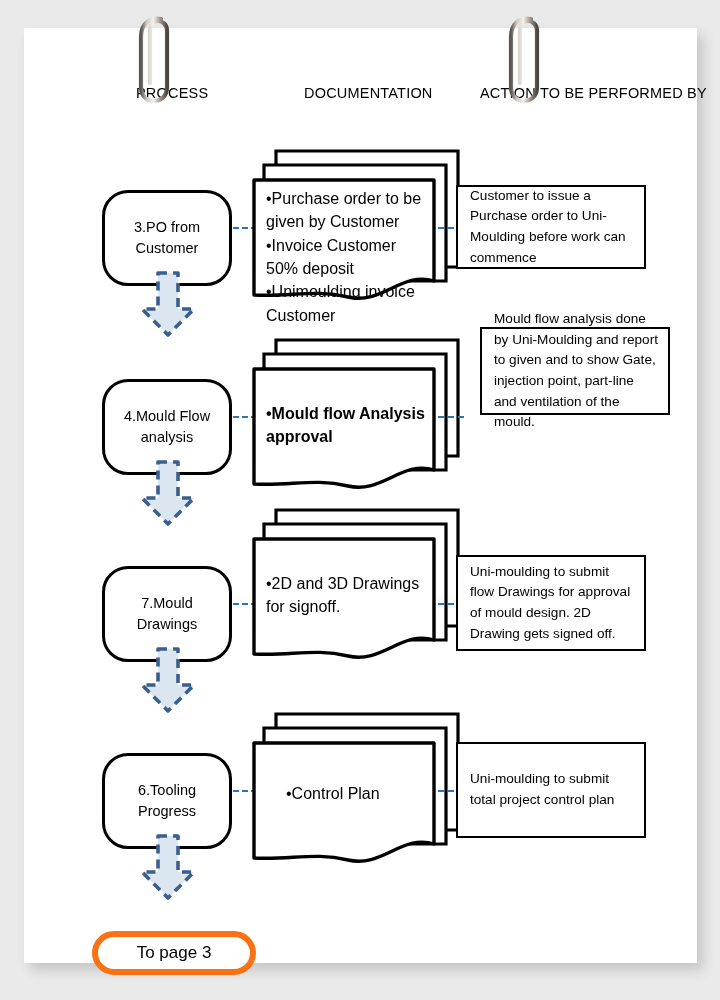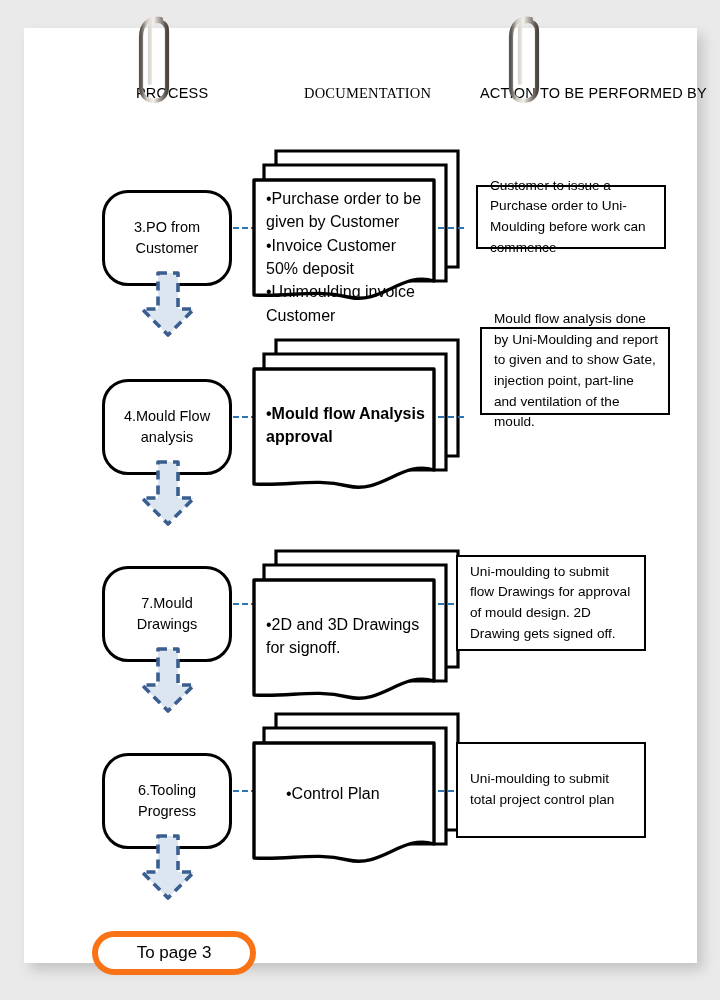--- a/index.html
+++ b/index.html
@@ -36,21 +36,21 @@
   
   .col-header {
     position: absolute;
     font-size: 14.5px;
     color: #000;
     letter-spacing: 0.2px;
     white-space: nowrap;
     font-family: "Liberation Sans", sans-serif;
   }
   #hdr-process      { left: 112px; top: 57px; }
-  #hdr-documentation{ left: 280px; top: 57px; font-family: Liberation Serif, serif; }
+  #hdr-documentation{ left: 280px; top: 57px; }
   #hdr-action       { left: 456px; top: 57px; }
 
   
   .paperclip {
     position: absolute;
     width: 54px;
     height: 100px;
     pointer-events: none;
   }
   #clip-left  { left: 128px; top: 5px; }
@@ -160,21 +160,21 @@
                  C 150 132, 130 166, 96 158
                  C 62 150, 40 158, 2 156 Z" fill="#fff" stroke="#000" stroke-width="3.4" stroke-linejoin="round"></path>
       </svg>
       <div class="doc-text" style="top:48px;">•Purchase order to be given by Customer
 •Invoice Customer 50% deposit
 •Unimoulding invoice Customer</div>
     </div>
 
     <div class="connector" style="left:414px; top:199px; width:26px;"></div>
 
-    <div class="action-box" style="left:452px; top:157px; height:64px;">Customer to issue a Purchase order to Uni-Moulding before work can commence</div>
+    <div class="action-box" style="left:432px; top:157px; height:84px;">Customer to issue a Purchase order to Uni-Moulding before work can commence</div>
 
     <div class="down-arrow" style="left:112px; top:243px;">
       <svg width="64" height="68" viewBox="0 0 64 68">
         <path d="M22 2 H42 V38 H58 L32 64 L6 38 H22 Z" fill="#dce6f1" stroke="#3a5f8f" stroke-width="3.6" stroke-dasharray="9 6" stroke-linejoin="round"></path>
       </svg>
     </div>
 
     <div class="proc-box" style="left:78px; top:351px;">4.Mould Flow
 analysis</div>
 
@@ -199,21 +199,21 @@
       <svg width="64" height="68" viewBox="0 0 64 68">
         <path d="M22 2 H42 V38 H58 L32 64 L6 38 H22 Z" fill="#dce6f1" stroke="#3a5f8f" stroke-width="3.6" stroke-dasharray="9 6" stroke-linejoin="round"></path>
       </svg>
     </div>
 
     <div class="proc-box" style="left:78px; top:538px;">7.Mould
 Drawings</div>
 
     <div class="connector" style="left:209px; top:575px; width:24px;"></div>
 
-    <div class="doc-stack" style="left:228px; top:511px;">
+    <div class="doc-stack" style="left:228px; top:470px;">
       <svg width="210" height="168" viewBox="0 0 210 168">
         <path d="M24 12 H206 V128 H24 Z" fill="#fff" stroke="#000" stroke-width="3.2"></path>
         <path d="M12 26 H194 V142 H12 Z" fill="#fff" stroke="#000" stroke-width="3.2"></path>
         <path d="M2 41 H182 V142
                  C 150 132, 130 166, 96 158
                  C 62 150, 40 158, 2 156 Z" fill="#fff" stroke="#000" stroke-width="3.4" stroke-linejoin="round"></path>
       </svg>
       <div class="doc-text" style="top:74px;">•2D and 3D Drawings for signoff.</div>
     </div>
 

